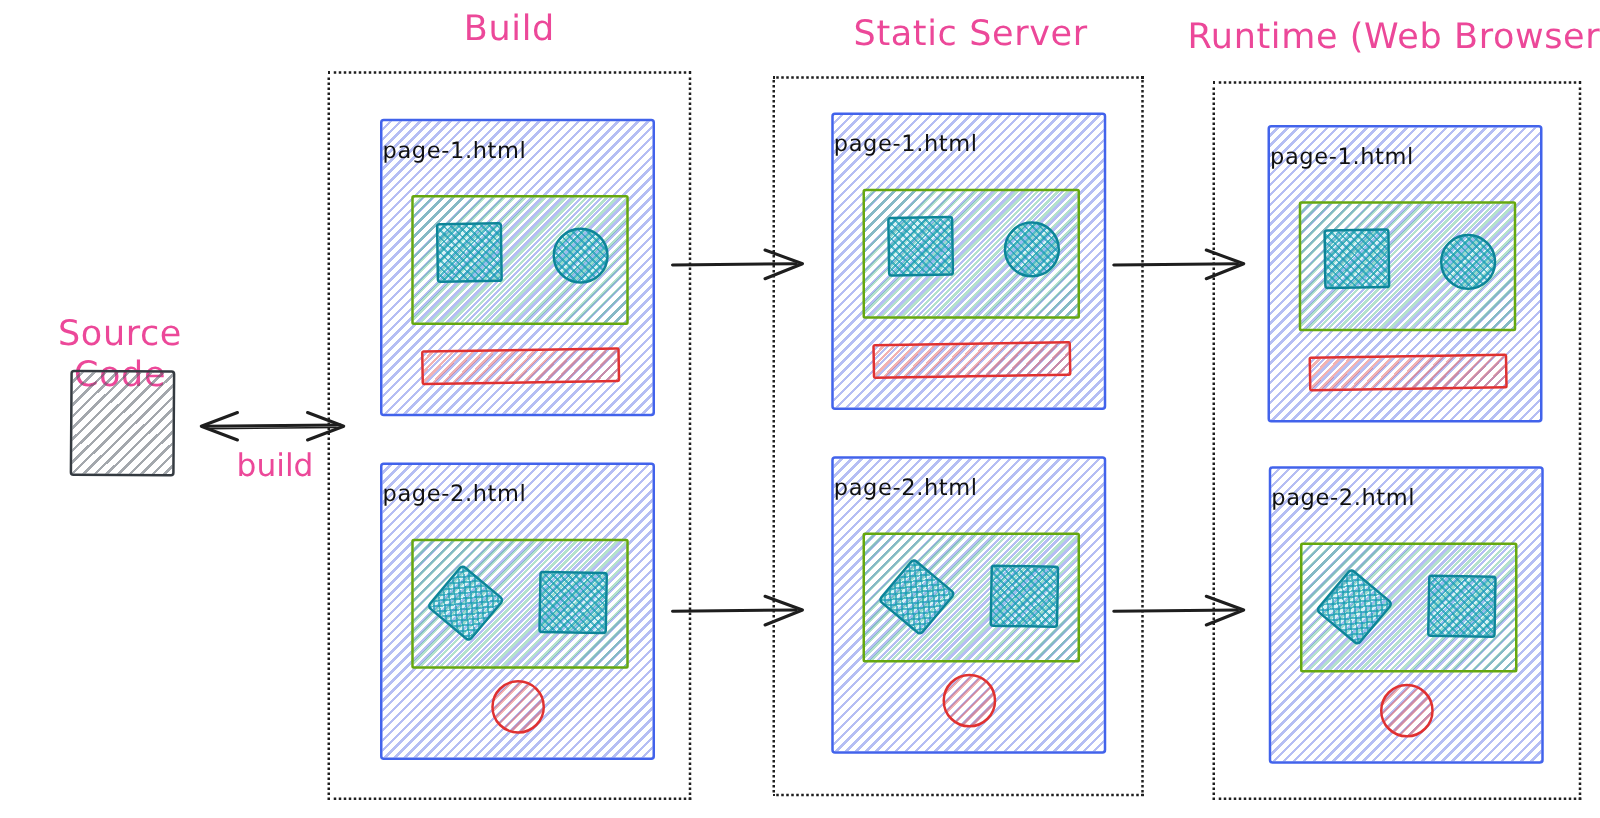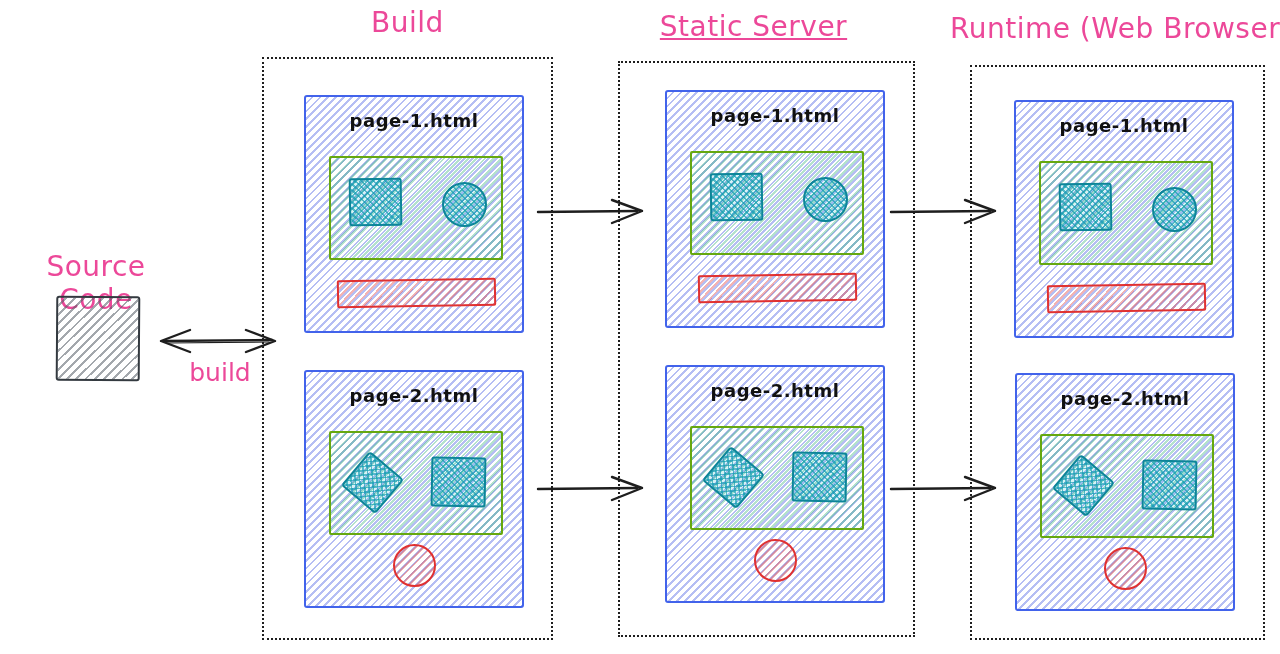--- a/index.html
+++ b/index.html
@@ -18,33 +18,33 @@
   }
   .build-label { position: absolute; left: 180px; top: 358px; width: 80px; font-size: 25px; text-align: center; }
 
   
   .section { position: absolute; border: 2.5px dotted #1e1e1e; }
   .section-title { position: absolute; font-size: 28px; text-align: center; letter-spacing: 0.5px; white-space: nowrap; }
   #section-build   { left: 262px; top: 57px;  width: 291px; height: 583px; }
   #section-static  { left: 618px; top: 61px;  width: 297px; height: 576px; }
   #section-runtime { left: 970px; top: 65px;  width: 295px; height: 575px; }
   #title-build   { left: 262px; width: 291px; top: 6px;  }
-  #title-static  { left: 605px; width: 297px; top: 10px; text-decoration: underline; }
+  #title-static  { left: 628px; width: 297px; top: 10px; }
   #title-runtime { left: 950px; width: 330px; top: 12px; }
 
   
   .card {
     position: absolute; width: 220px; height: 238px;
     border: 2px solid #4263eb; border-radius: 3px;
     background:
       repeating-linear-gradient(135deg, rgba(255,255,255,0) 0 3.6px, rgba(101,119,231,0.48) 3.6px 5.6px);
   }
   .card-title {
     position: absolute; top: 13px; left: 0; width: 100%;
-    text-align: center; font-size: 18px; font-weight: bold; letter-spacing: 0.5px; color: #111;
+    text-align: left; font-size: 18px; font-weight: normal; letter-spacing: 0.5px; color: #111;
   }
   .content-block {
     position: absolute; left: 23px; top: 59px; width: 174px; height: 104px;
     border: 2px solid #66a80f; border-radius: 2px;
     background: repeating-linear-gradient(135deg, rgba(255,255,255,0) 0 3.8px, rgba(56,178,123,0.38) 3.8px 5.8px);
   }
   .teal {
     border: 2px solid #0c8599;
     background:
       repeating-linear-gradient(45deg,  rgba(255,255,255,0) 0 2.8px, rgba(18,156,178,0.65) 2.8px 4.3px),

